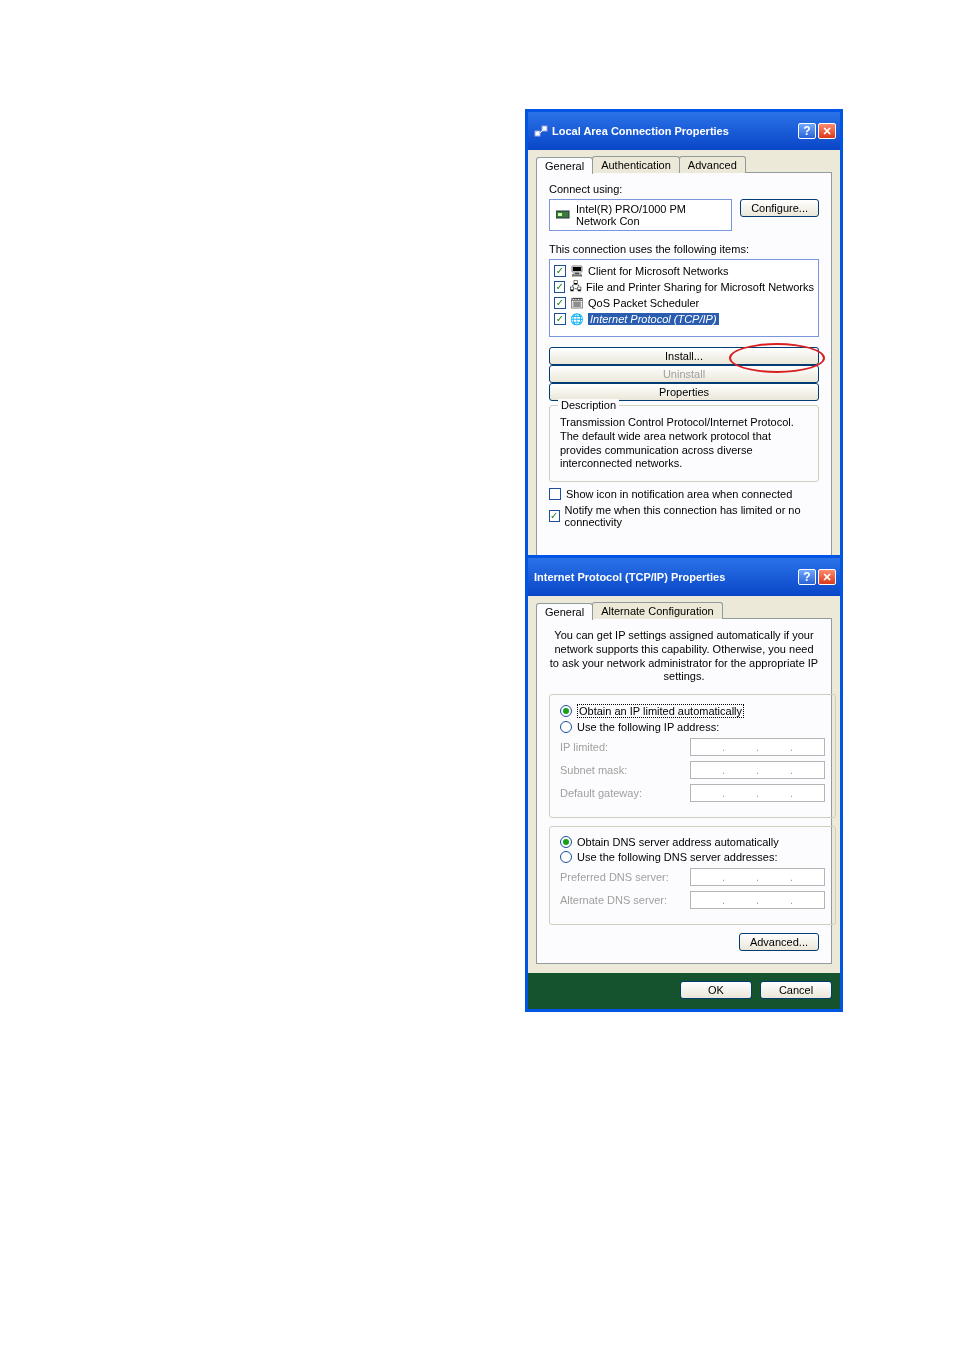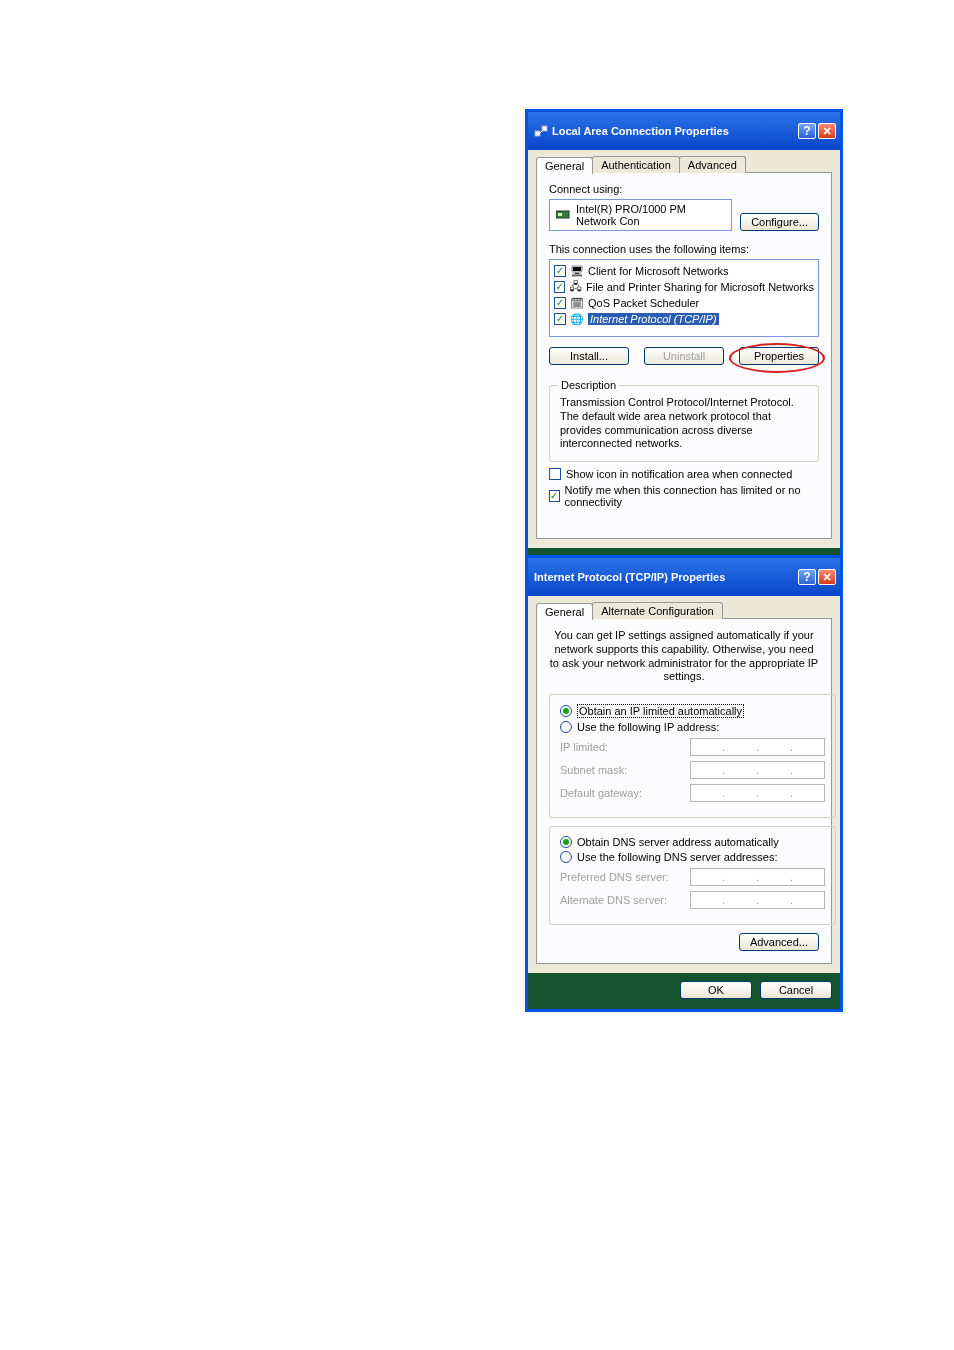--- a/index.html
+++ b/index.html
@@ -103,21 +103,21 @@
     border: 1px solid #7a96df;
     background: #fff;
     display: flex;
     align-items: center;
     padding: 3px 6px;
     gap: 6px;
     flex: 1;
   }
   .row {
     display: flex;
-    align-items: flex-end;
+    align-items: flex-start;
     gap: 8px;
   }
   .btn {
     border: 1px solid #003c74;
     background: linear-gradient(#ffffff,#eae6d8);
     padding: 2px 10px;
     border-radius: 3px;
     min-width: 68px;
     text-align: center;
     box-sizing: border-box;
@@ -171,21 +171,21 @@
   .ellipse {
     position: absolute;
     border: 2px solid #d82020;
     border-radius: 50%;
     pointer-events: none;
   }
 
   .groupbox {
     border: 1px solid #d0d0bf;
     border-radius: 3px;
-    margin: 20px 0 6px 0;
+    margin: 4px 0 6px 0;
     padding: 8px 10px 10px 10px;
     position: relative;
   }
   .group-title {
     position: absolute;
     top: -7px;
     left: 8px;
     background: #fcfcfe;
     padding: 0 3px;
   }
@@ -319,21 +319,21 @@
           <span class="glyph">🗓</span>
           <span class="item-text">QoS Packet Scheduler</span>
         </div>
         <div class="list-item selected">
           <span class="cb checked"></span>
           <span class="glyph">🌐</span>
           <span class="item-text">Internet Protocol (TCP/IP)</span>
         </div>
       </div>
 
-      <div class="button-row" style="position:relative;">
+      <div class="button-row" style="position:relative;flex-direction:column;">
         <div class="btn">Install...</div>
         <div class="btn disabled">Uninstall</div>
         <div class="btn">Properties</div>
         <div class="ellipse" style="right:-6px; top:-4px; width:92px; height:26px;"></div>
       </div>
 
       <div class="groupbox">
         <span class="group-title">Description</span>
         <div class="desc-text">Transmission Control Protocol/Internet Protocol. The default wide area network protocol that provides communication across diverse interconnected networks.</div>
       </div>

